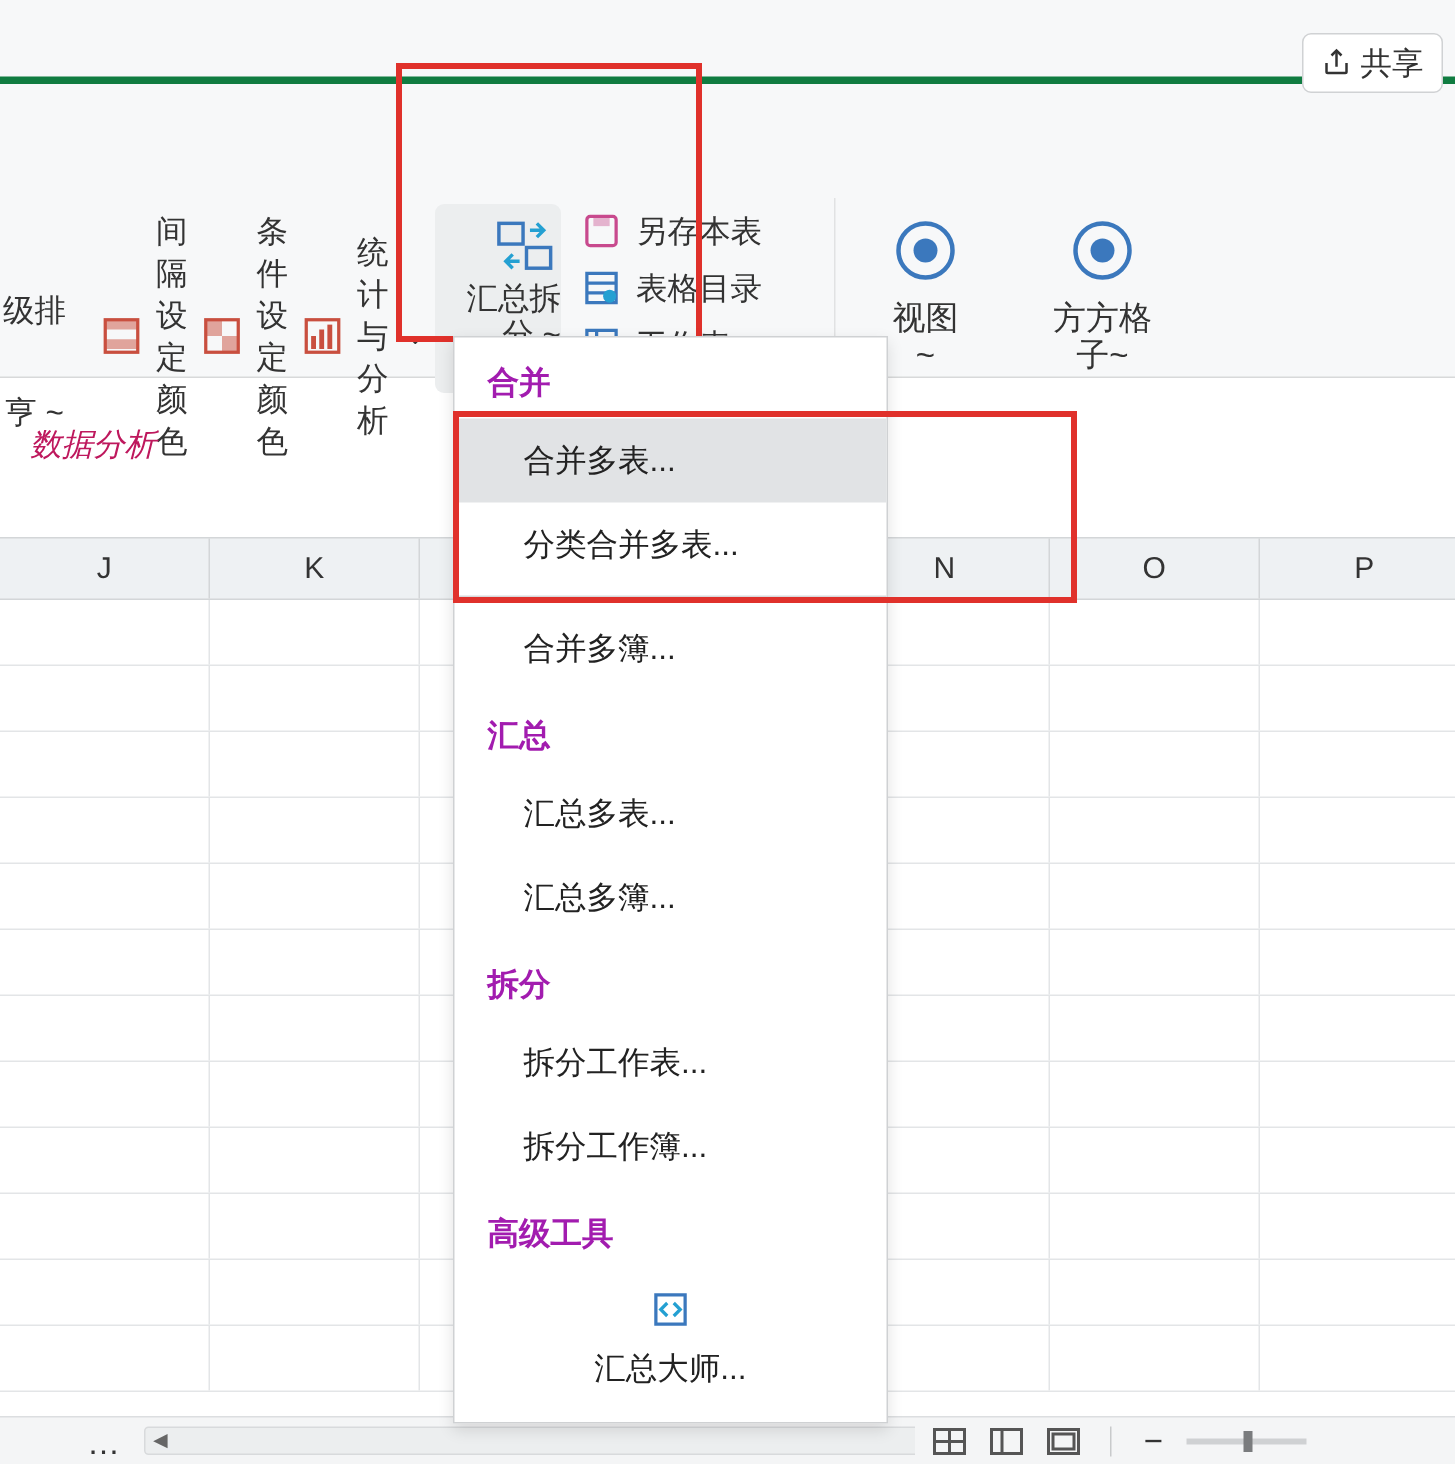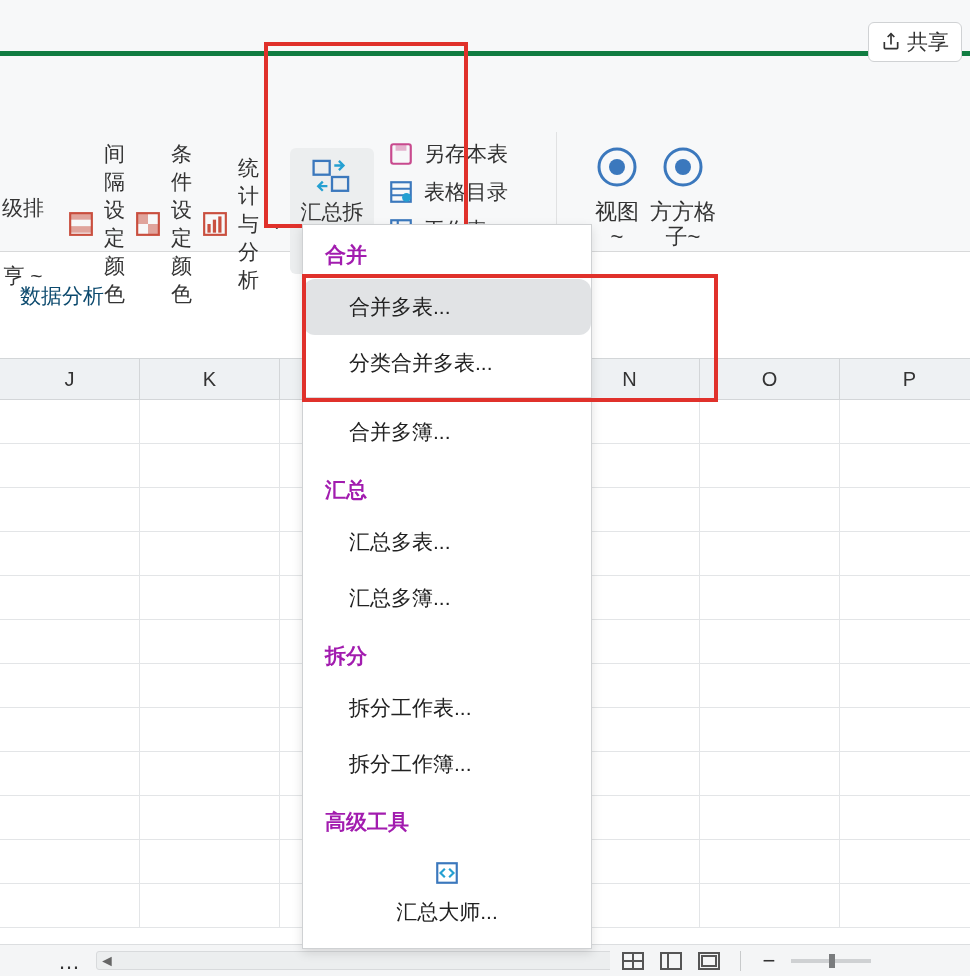--- a/index.html
+++ b/index.html
@@ -67,25 +67,25 @@
     position: absolute;
     left: 264px; top: 42px;
     width: 204px; height: 186px;
     border: 4px solid #e0312b;
     z-index: 3;
     pointer-events: none;
   }
 
   .merge-split-btn {
     position: absolute;
-    top: 92px; left: 290px;
+    top: 80px; left: 290px;
     width: 84px; height: 126px;
     background: #eceeef;
     border-radius: 6px;
-    display: flex; flex-direction: column; align-items: center; justify-content: flex-start;
+    display: flex; flex-direction: column; align-items: flex-end; justify-content: flex-start;
     padding-top: 6px;
     font-size: 21px;
   }
   .merge-split-btn .line { line-height: 1.15; }
 
   .middle-stack {
     position: absolute;
     top: 84px; left: 388px;
     width: 170px;
     display: flex; flex-direction: column; gap: 10px;
@@ -100,26 +100,26 @@
     display: flex; flex-direction: column; align-items: center; justify-content: flex-start;
     font-size: 22px;
     border: 1px solid transparent;
     border-radius: 6px;
   }
   .icon-btn .circle {
     width: 48px; height: 48px; margin: 4px 0 8px;
   }
   .icon-btn .line { line-height: 1.15; }
   .view-btn { left: 578px; }
-  .ff-btn  { left: 644px; text-align: center; }
+  .ff-btn  { left: 696px; text-align: center; }
 
   .group-label {
     position: absolute;
     top: 226px; left: 20px;
-    font-size: 21px; color: #0c4a6e;
+    font-size: 21px; color: #be185d; font-style: italic;
   }
 
   
   .sheet-headers {
     position: absolute;
     top: 358px; left: 0; right: 0;
     height: 42px;
     background: #eef1f3;
     border-top: 1px solid #d3d6d8;
     border-bottom: 1px solid #d3d6d8;
@@ -176,21 +176,20 @@
     padding-bottom: 8px;
   }
   .dd-section {
     padding: 16px 22px 10px;
     font-size: 21px; font-weight: 600; color: #a21caf;
   }
   .dd-item {
     padding: 14px 22px 14px 46px;
     font-size: 21px; color: #222;
     cursor: pointer;
-    border-radius: 12px;
   }
   .dd-item.hover { background: #e1e3e5; }
   .dd-sep { height: 1px; background: #d8dadc; margin: 6px 0; }
   .dd-item.with-icon { padding-left: 22px; display: flex; align-items: center; gap: 12px; flex-direction: column; }
   .dd-item.with-icon svg { width: 26px; height: 26px; flex: none; }
 
   .redbox2 {
     position: absolute;
     left: 302px; top: 274px;
     width: 416px; height: 128px;

